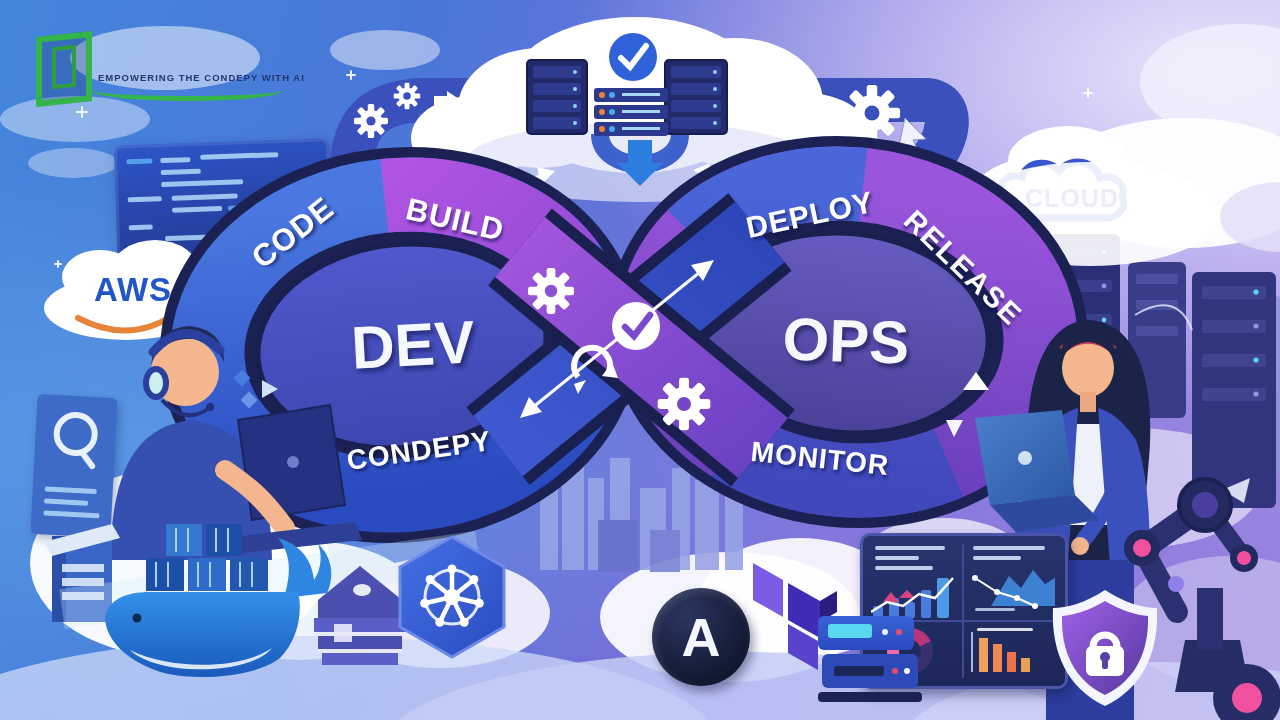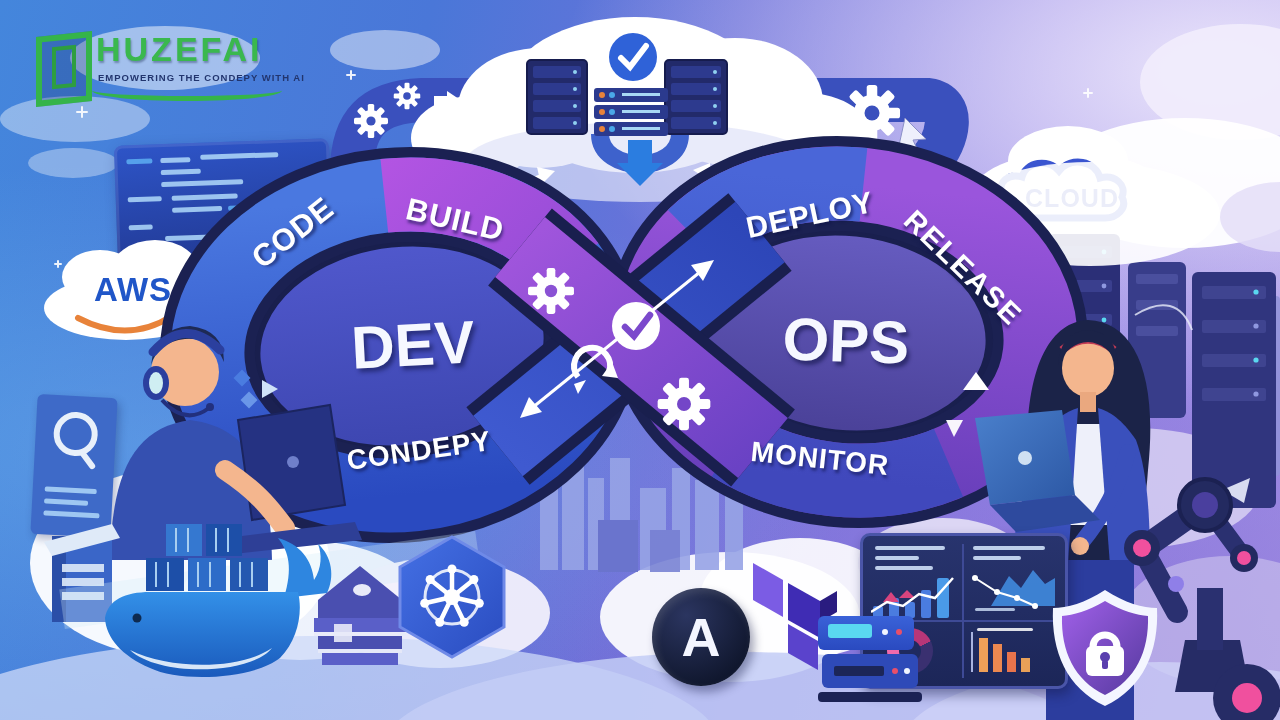--- a/index.html
+++ b/index.html
@@ -428,21 +428,20 @@
       <polygon points="753,563 783,580 783,617 753,600" fill="#7b5ce4"></polygon>
       <polygon points="788,583 820,601 820,638 788,620" fill="#3f2cb4"></polygon>
       <polygon points="820,601 837,591 837,612 820,622" fill="#2a1c80"></polygon>
       <polygon points="788,624 818,641 818,670 788,653" fill="#5a43cc"></polygon>
     </g>
   </svg>
 
   <div class="logo">
     <div class="abs" style="left:6px;top:12px;width:44px;height:58px;border:6px solid #35b44a;transform:skewY(-6deg);background:rgba(20,40,100,.25);"></div>
     <div class="abs" style="left:22px;top:24px;width:16px;height:34px;border:4px solid #2e9e40;transform:skewY(-6deg);"></div>
-    <div class="abs" style="left:66px;top:8px;font-size:34px;font-weight:700;color:#3ab84e;letter-spacing:3px;text-shadow:1px 2px 2px rgba(10,30,60,.35);">HUZEFAI</div>
     <div class="abs" style="left:68px;top:50px;font-size:9.5px;font-weight:700;color:#22356e;letter-spacing:1px;">EMPOWERING THE CONDEPY WITH AI</div>
     <div class="abs" style="left:62px;top:58px;width:190px;height:16px;border-bottom:5px solid #35b44a;border-radius:50%;"></div>
   </div>
 
   <div class="stage-label" style="left:293px;top:233px;transform:translate(-50%,-50%) rotate(-38deg);font-size:31px;z-index:4;">CODE</div>
   <div class="stage-label" style="left:455px;top:220px;transform:translate(-50%,-50%) rotate(13deg);font-size:31px;z-index:4;">BUILD</div>
   <div class="stage-label" style="left:810px;top:215px;transform:translate(-50%,-50%) rotate(-12deg);font-size:30px;z-index:4;">DEPLOY</div>
   <div class="stage-label" style="left:963px;top:268px;transform:translate(-50%,-50%) rotate(44deg);font-size:29px;letter-spacing:2px;z-index:4;">RELEASE</div>
   <div class="stage-label" style="left:419px;top:451px;transform:translate(-50%,-50%) rotate(-8deg);font-size:28px;z-index:4;">CONDEPY</div>
   <div class="stage-label" style="left:820px;top:459px;transform:translate(-50%,-50%) rotate(6deg);font-size:28px;z-index:4;">MONITOR</div>

